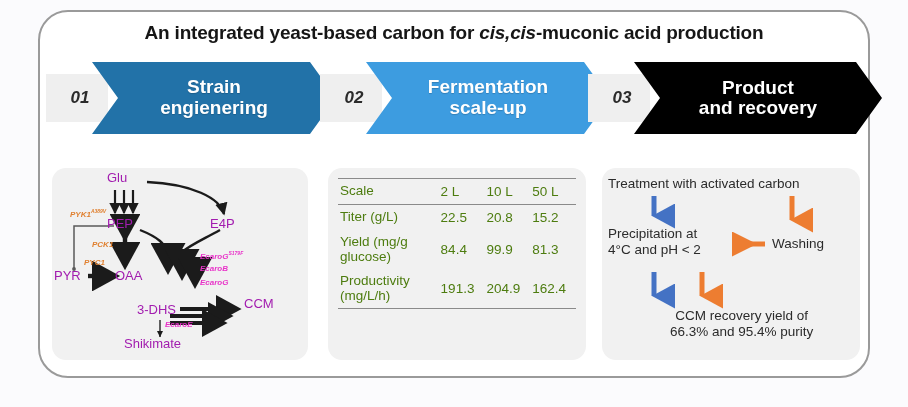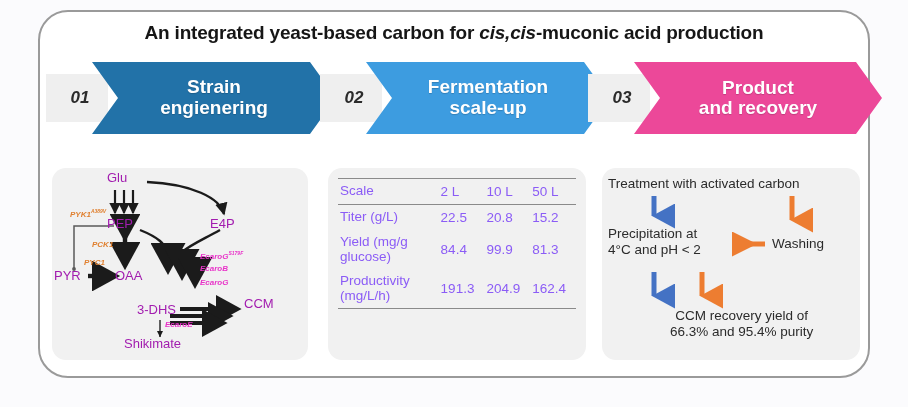--- a/index.html
+++ b/index.html
@@ -46,21 +46,21 @@
     display:flex;align-items:center;justify-content:center;
     clip-path:polygon(0 0, calc(100% - 26px) 0, 100% 50%, calc(100% - 26px) 100%, 0 100%, 26px 50%);
     color:#fff;font-weight:bold;text-align:center;line-height:1.1;
     text-shadow:0 1px 1px rgba(0,0,0,.18);
   }
   #step1{left:46px;width:290px;}
   #step1 .chev{left:46px;width:244px;background:#2272a8;font-size:19px;}
   #step2{left:320px;width:290px;}
   #step2 .chev{left:46px;width:244px;background:#3d9ce0;font-size:19px;}
   #step3{left:588px;width:300px;}
-  #step3 .chev{left:46px;width:248px;background:#ec4899;font-size:19px;line-height:1.05;}
+  #step3 .chev{left:46px;width:248px;background:#000000;font-size:19px;line-height:1.05;}
 
   
   .panel{
     position:absolute;top:168px;height:192px;
     background:#f1f1f1;border-radius:14px;
   }
   #panel1{left:52px;width:256px;}
   #panel2{left:328px;width:258px;background:#f1f1f1;}
   #panel3{left:602px;width:258px;}
 
@@ -75,21 +75,21 @@
     white-space:nowrap;
   }
   .gene.o{color:#e08030;}
   .gene.m{color:#e832c8;}
   .gene sup{font-size:5px;}
 
   
   .tbl{
     position:absolute;left:10px;top:10px;width:238px;
     border-collapse:collapse;
-    font-size:13.5px;color:#8b5cf6;
+    font-size:13.5px;color:#4d7c0f;
   }
   .tbl th,.tbl td{padding:5px 2px;text-align:left;font-weight:normal;}
   .tbl thead th{border-top:1.5px solid #8a8a8a;border-bottom:1.5px solid #8a8a8a;}
   .tbl tbody tr:last-child td{border-bottom:1.5px solid #8a8a8a;}
   .tbl .lab{width:104px;line-height:1.08;}
   .tbl .num{width:44px;text-align:left;}
 
   
   .p3{position:absolute;left:0;top:0;width:258px;height:192px;}
   .p3txt{position:absolute;font-size:13.5px;color:#2b2b2b;line-height:1.2;white-space:nowrap;}

